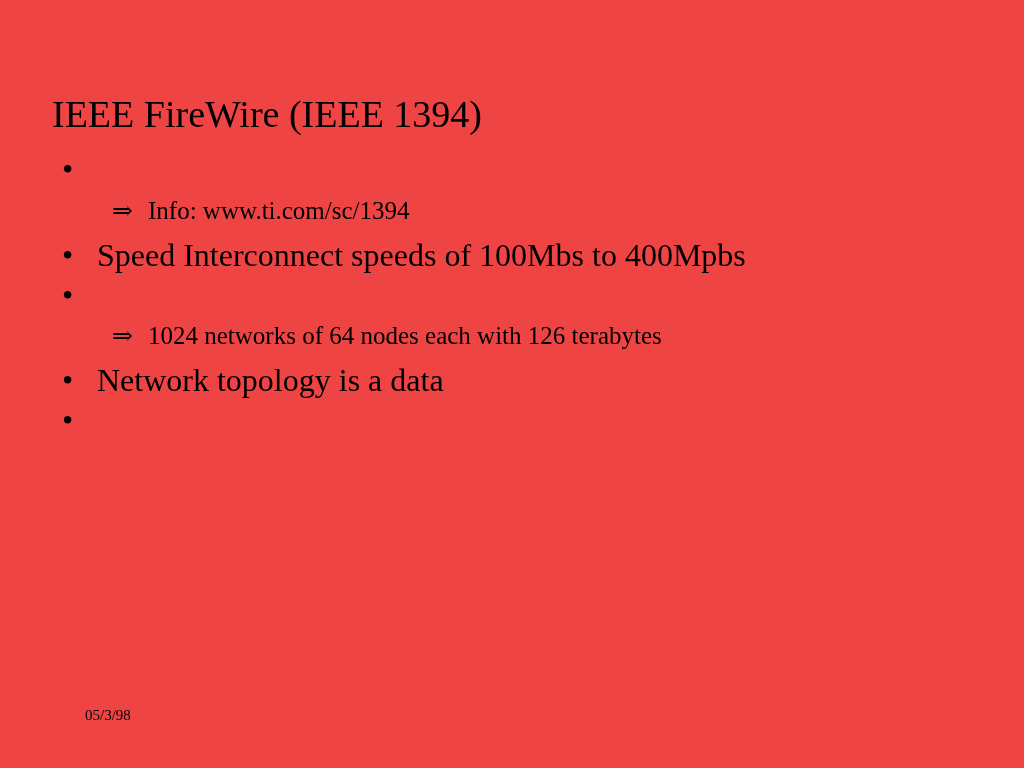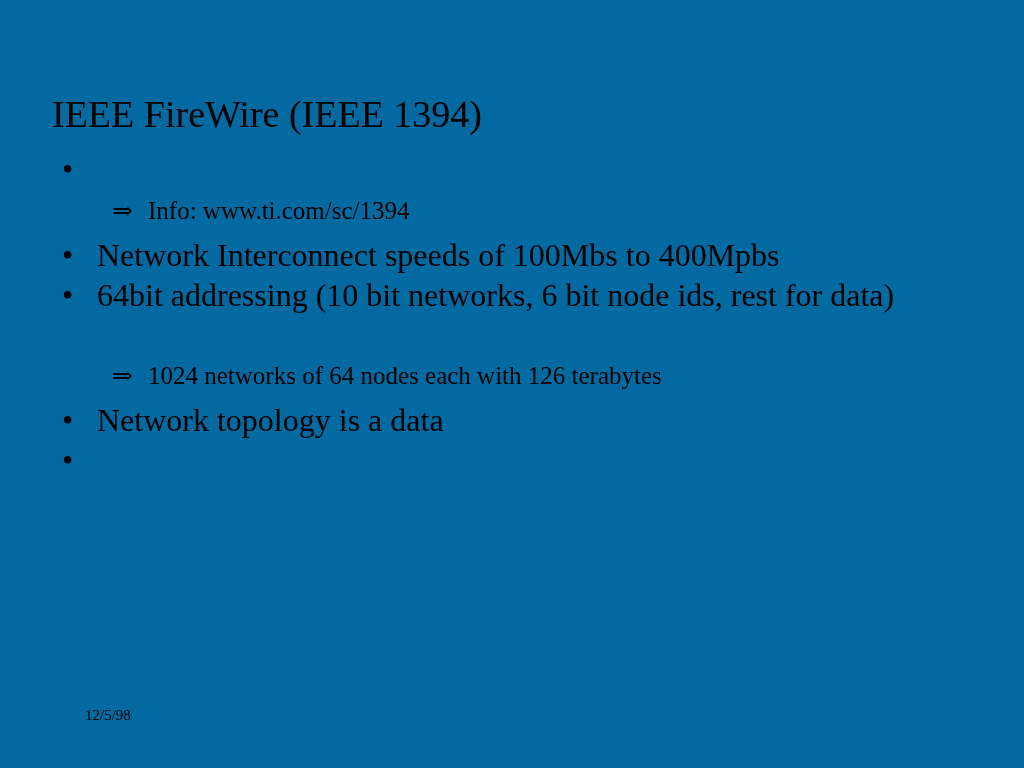--- a/index.html
+++ b/index.html
@@ -12,21 +12,21 @@
     background: #ffffff;
     font-family: "Liberation Serif", "DejaVu Serif", serif;
     color: #000000;
     overflow: hidden;
   }
 
   .slide {
     position: relative;
     width: 1024px;
     height: 768px;
-    background: #0369a1;
+    background: #ef4444;
   }
 
   
   .slide-title {
     position: absolute;
     left: 52px;
     top: 66px;
     font-size: 38px;
     line-height: 46px;
     font-weight: normal;
@@ -110,39 +110,38 @@
       <span class="marker">•</span>
     </div>
 
     <div class="sub-row">
       <span class="marker">⇒</span>
       <span class="btext">Info: www.ti.com/sc/1394</span>
     </div>
 
     <div class="bullet-row">
       <span class="marker">•</span>
-      <span class="btext">Network Interconnect speeds of 100Mbs to 400Mpbs</span>
+      <span class="btext">Speed Interconnect speeds of 100Mbs to 400Mpbs</span>
     </div>
 
     <div class="bullet-row">
       <span class="marker">•</span>
-      <span class="btext">64bit addressing (10 bit networks, 6 bit node ids, rest for data)</span>
     </div>
 
     <div class="sub-row">
       <span class="marker">⇒</span>
       <span class="btext">1024 networks of 64 nodes each with 126 terabytes</span>
     </div>
 
     <div class="bullet-row">
       <span class="marker">•</span>
       <span class="btext">Network topology is a data</span>
     </div>
 
     <div class="bullet-row">
       <span class="marker">•</span>
     </div>
 
   </div>
 
-  <div class="footer-date">12/5/98</div>
+  <div class="footer-date">05/3/98</div>
 
 </div>
 
 </body></html>

